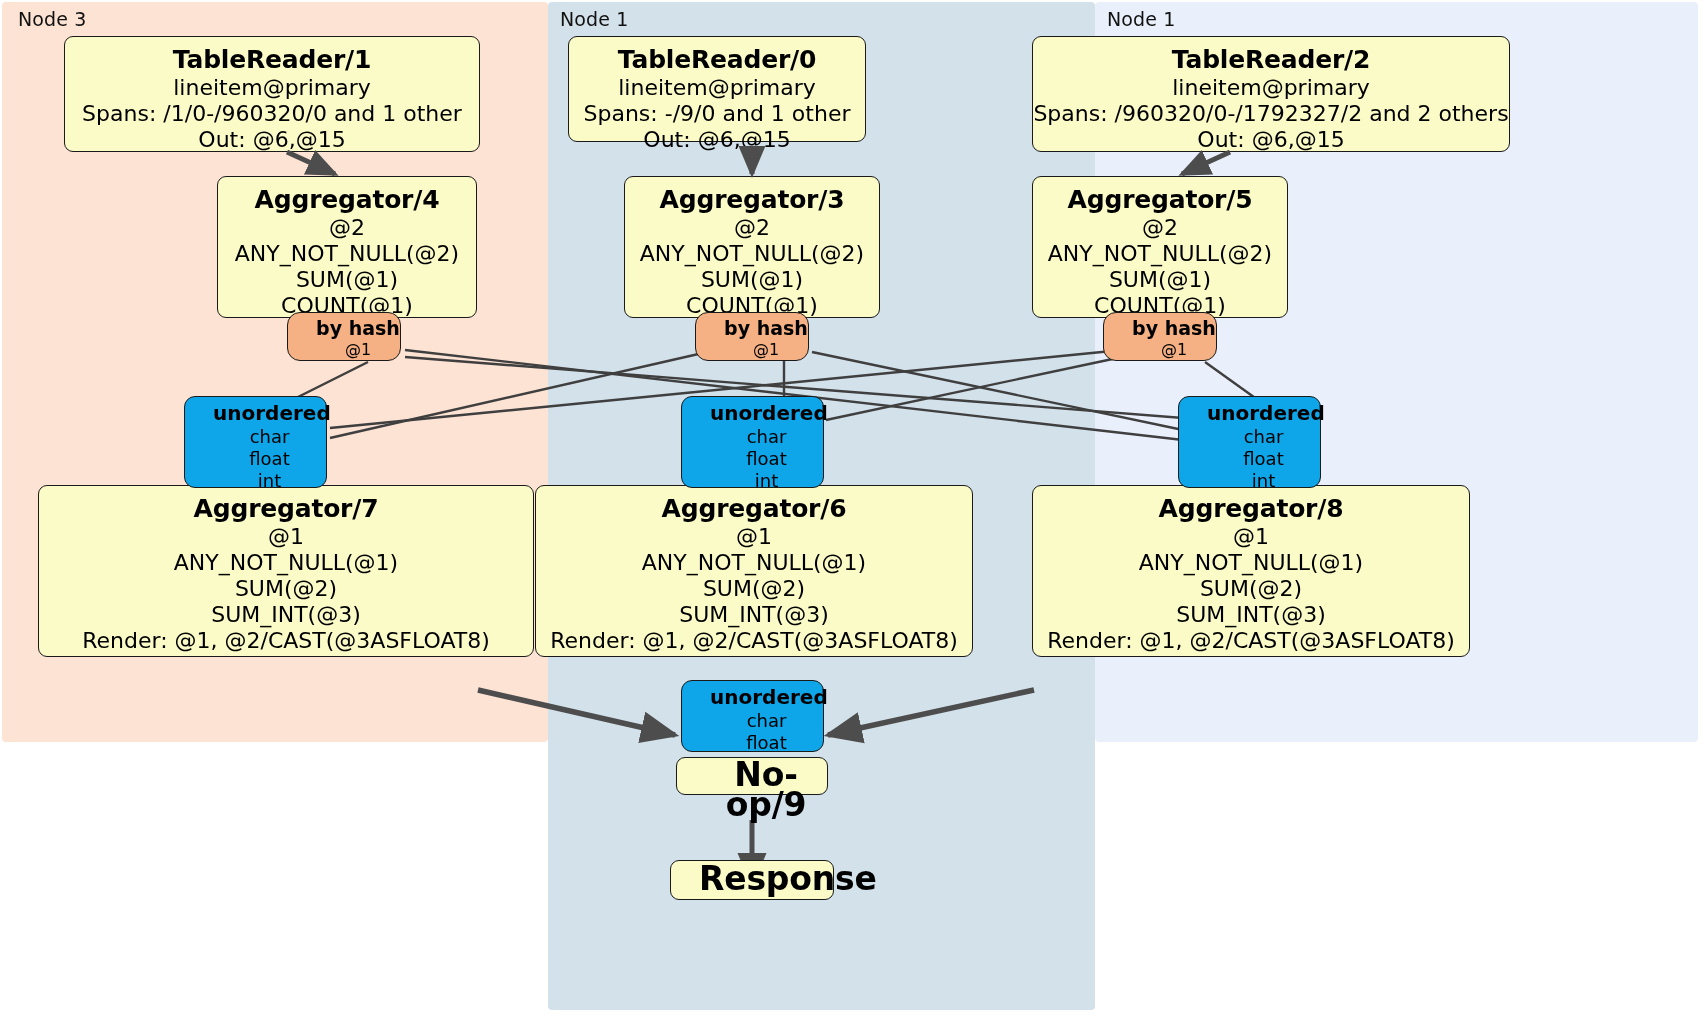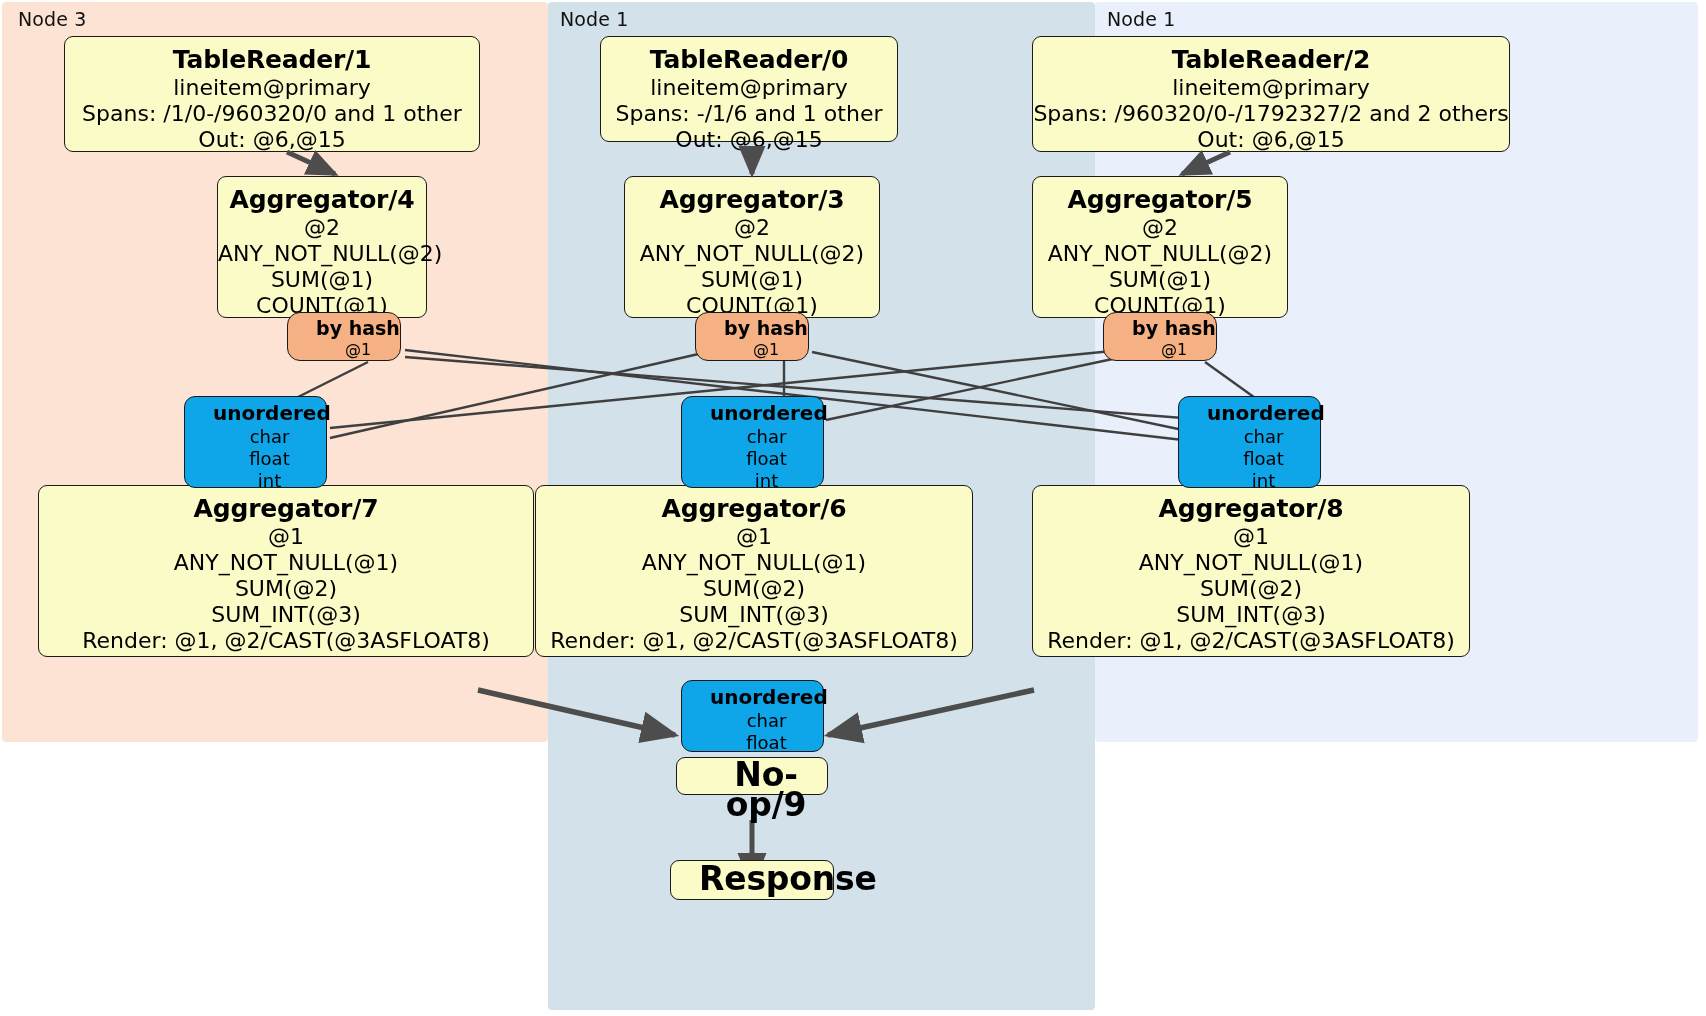--- a/index.html
+++ b/index.html
@@ -100,35 +100,35 @@
     </g>
   </svg>
 
   <div class="node proc layer-proc" style="left:64px;top:36px;width:416px;height:116px;padding-top:8px;">
     <div class="ttl">TableReader/1</div>
     <div class="ln">lineitem@primary</div>
     <div class="ln">Spans: /1/0-/960320/0 and 1 other</div>
     <div class="ln">Out: @6,@15</div>
   </div>
 
-  <div class="node proc layer-proc" style="left:600px;top:36px;width:298px;height:106px;padding-top:8px;">
+  <div class="node proc layer-proc" style="left:568px;top:36px;width:298px;height:106px;padding-top:8px;">
     <div class="ttl">TableReader/0</div>
     <div class="ln">lineitem@primary</div>
-    <div class="ln">Spans: -/1/6 and 1 other</div>
+    <div class="ln">Spans: -/9/0 and 1 other</div>
     <div class="ln">Out: @6,@15</div>
   </div>
 
   <div class="node proc layer-proc" style="left:1032px;top:36px;width:478px;height:116px;padding-top:8px;">
     <div class="ttl">TableReader/2</div>
     <div class="ln">lineitem@primary</div>
     <div class="ln">Spans: /960320/0-/1792327/2 and 2 others</div>
     <div class="ln">Out: @6,@15</div>
   </div>
 
-  <div class="node proc layer-proc" style="left:217px;top:176px;width:210px;height:142px;padding-top:8px;">
+  <div class="node proc layer-proc" style="left:217px;top:176px;width:260px;height:142px;padding-top:8px;">
     <div class="ttl">Aggregator/4</div>
     <div class="ln">@2</div>
     <div class="ln">ANY_NOT_NULL(@2)</div>
     <div class="ln">SUM(@1)</div>
     <div class="ln">COUNT(@1)</div>
   </div>
 
   <div class="node proc layer-proc" style="left:624px;top:176px;width:256px;height:142px;padding-top:8px;">
     <div class="ttl">Aggregator/3</div>
     <div class="ln">@2</div>

